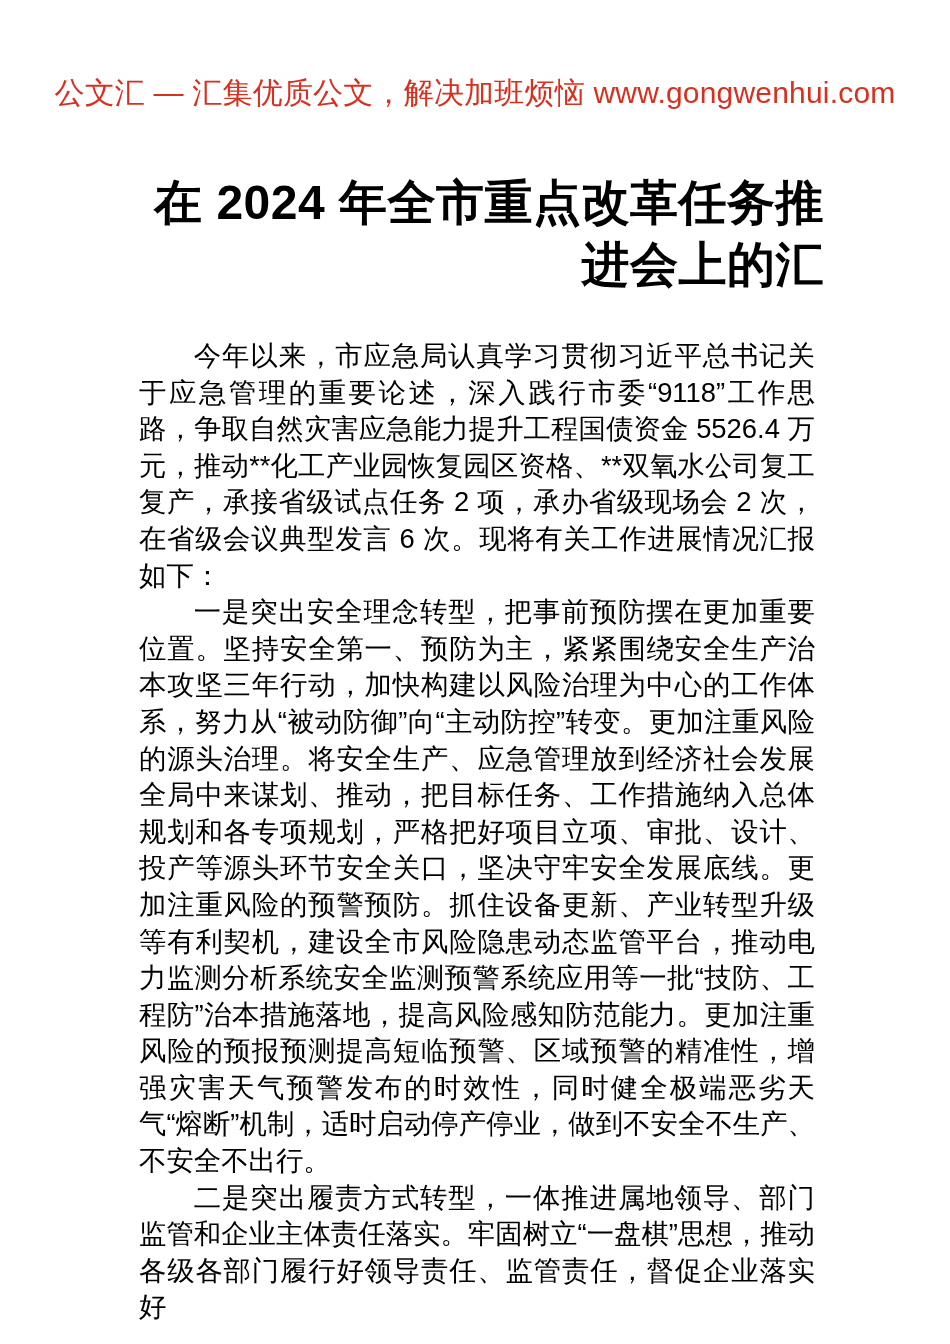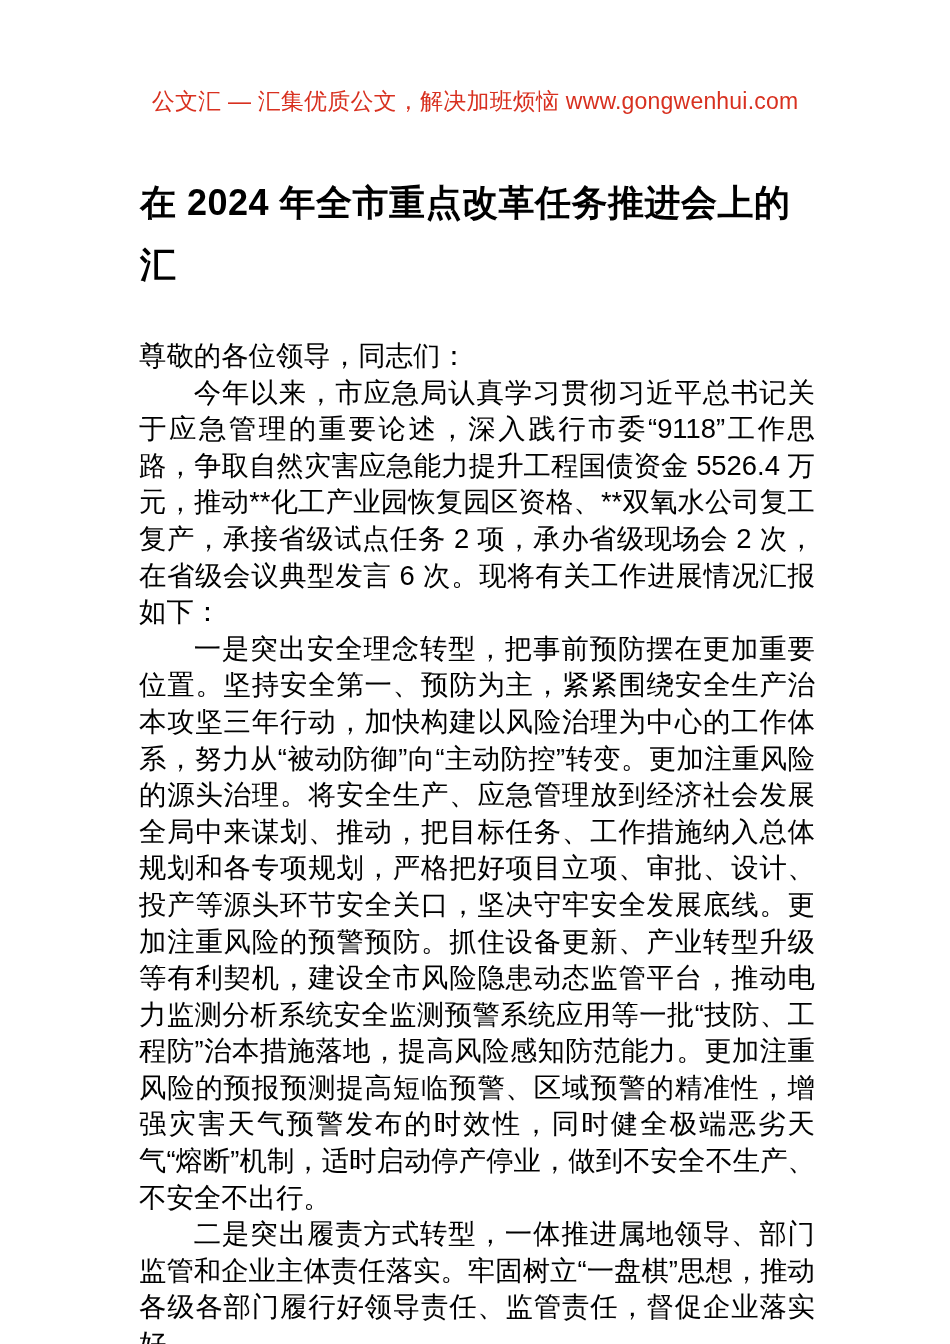--- a/index.html
+++ b/index.html
@@ -18,39 +18,39 @@
   .page {
     position: relative;
     width: 950px;
     height: 1344px;
     background: #ffffff;
   }
 
   
   .site-header {
     position: absolute;
-    top: 86px;
+    top: 78px;
     left: 0;
     width: 950px;
     text-align: center;
     color: #d8301f;
-    font-size: 23px;
+    font-size: 30px;
     line-height: 30px;
     letter-spacing: 0.2px;
     white-space: nowrap;
   }
 
   
   .doc-title {
     position: absolute;
     top: 172px;
-    left: 140px;
+    left: 152px;
     width: 672px;
-    text-align: left;
-    font-size: 36px;
+    text-align: right;
+    font-size: 48px;
     line-height: 62px;
     font-weight: 700;
     color: #000000;
     letter-spacing: 0.5px;
   }
 
   
   .doc-body {
     position: absolute;
     top: 338px;
@@ -85,19 +85,18 @@
 
   <div class="site-header">
     <span>公文汇 — 汇集优质公文，解决加班烦恼 www.gongwenhui.com</span>
   </div>
 
   <div class="doc-title">
     <div>在 2024 年全市重点改革任务推进会上的汇</div>
   </div>
 
   <div class="doc-body">
-    <p class="salutation">尊敬的各位领导，同志们：</p>
     <p class="indent">今年以来，市应急局认真学习贯彻习近平总书记关于应急管理的重要论述，深入践行市委“9118”工作思路，争取自然灾害应急能力提升工程国债资金 5526.4 万元，推动**化工产业园恢复园区资格、**双氧水公司复工复产，承接省级试点任务 2 项，承办省级现场会 2 次，在省级会议典型发言 6 次。现将有关工作进展情况汇报如下：</p>
     <p class="indent">一是突出安全理念转型，把事前预防摆在更加重要位置。坚持安全第一、预防为主，紧紧围绕安全生产治本攻坚三年行动，加快构建以风险治理为中心的工作体系，努力从“被动防御”向“主动防控”转变。更加注重风险的源头治理。将安全生产、应急管理放到经济社会发展全局中来谋划、推动，把目标任务、工作措施纳入总体规划和各专项规划，严格把好项目立项、审批、设计、投产等源头环节安全关口，坚决守牢安全发展底线。更加注重风险的预警预防。抓住设备更新、产业转型升级等有利契机，建设全市风险隐患动态监管平台，推动电力监测分析系统安全监测预警系统应用等一批“技防、工程防”治本措施落地，提高风险感知防范能力。更加注重风险的预报预测提高短临预警、区域预警的精准性，增强灾害天气预警发布的时效性，同时健全极端恶劣天气“熔断”机制，适时启动停产停业，做到不安全不生产、不安全不出行。</p>
     <p class="indent">二是突出履责方式转型，一体推进属地领导、部门监管和企业主体责任落实。牢固树立“一盘棋”思想，推动各级各部门履行好领导责任、监管责任，督促企业落实好</p>
   </div>
 
 </div>
 
 </body></html>

